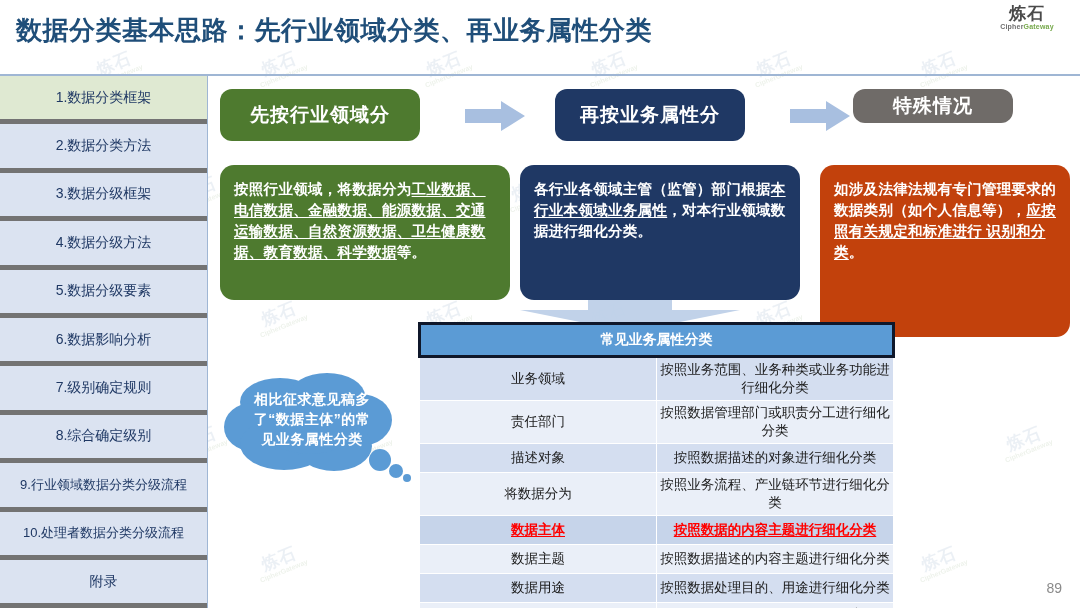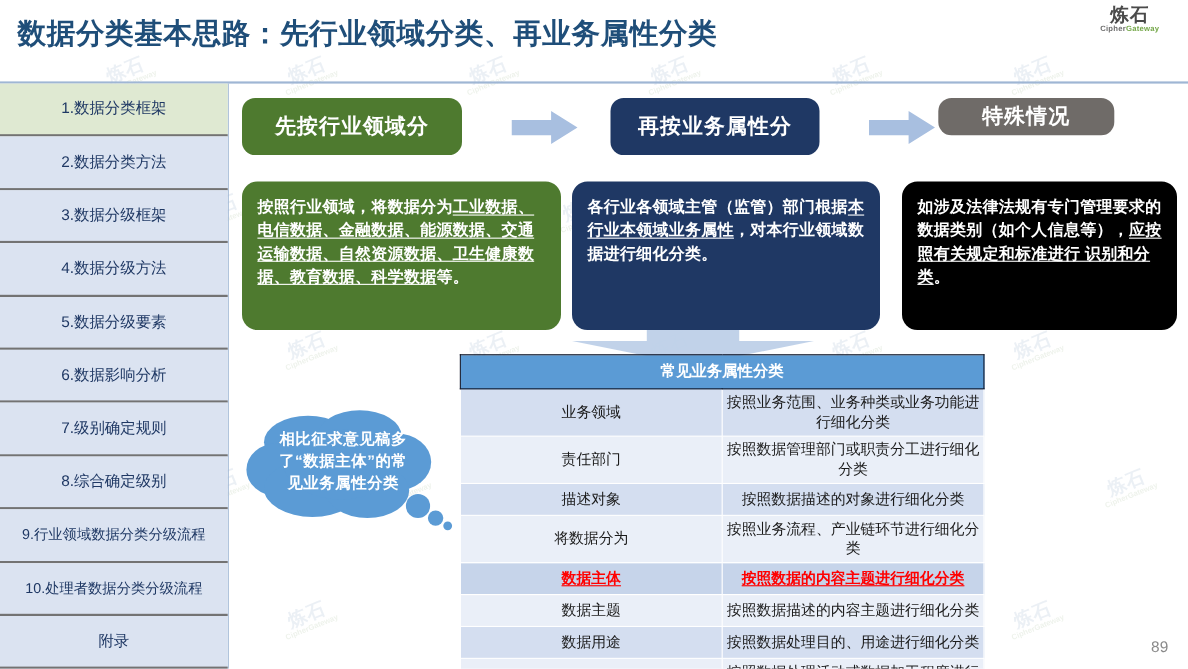--- a/index.html
+++ b/index.html
@@ -32,21 +32,21 @@
       line-height:1.05;}
   .logo-en{font-size:7px;font-weight:700;letter-spacing:.2px;line-height:1.2;}
   .logo-en .c1{color:#6f6f6f;}
   .logo-en .c2{color:#76a84b;}
 
   
   .sidebar{position:absolute;left:0;top:76px;width:208px;height:532px;
       border-right:1px solid #9fb6d4;box-sizing:border-box;}
   .side-item{width:100%;height:48.4px;box-sizing:border-box;
       display:flex;align-items:center;justify-content:center;
-      background:#dbe3f1;border-bottom:2px solid #737373;
+      background:#dbe3f1;border-bottom:5px solid #737373;
       font-size:14px;color:#1f3864;text-align:center;padding:0 4px;}
   .side-item.active{background:#dfe9d2;}
   .side-item.sm{font-size:13px;}
 
   
   .pill{position:absolute;display:flex;align-items:center;justify-content:center;
       border-radius:12px;color:#fff;font-weight:700;font-size:19px;letter-spacing:1px;}
   .pill-green{left:220px;top:89px;width:200px;height:52px;background:#4e7a2f;}
   .pill-navy{left:555px;top:89px;width:190px;height:52px;background:#1f3864;}
   .pill-gray{left:853px;top:89px;width:160px;height:34px;background:#6f6b68;}
@@ -56,36 +56,36 @@
   .arrow-r svg{display:block;}
   .arrow-down{position:absolute;left:520px;top:296px;width:220px;height:36px;}
 
   
   .box{position:absolute;border-radius:14px;color:#fff;box-sizing:border-box;
       padding:14px 12px 10px 14px;font-size:14.5px;font-weight:700;
       line-height:1.45;letter-spacing:.3px;}
   .box-green{left:220px;top:165px;width:290px;height:135px;background:#4e7a2f;}
   .box-navy{left:520px;top:165px;width:280px;height:135px;background:#1f3864;
       font-weight:700;}
-  .box-gray{left:820px;top:165px;width:250px;height:135px;background:#000000;}
+  .box-gray{left:820px;top:165px;width:250px;height:172px;background:#c2410c;}
   .u{text-decoration:underline;text-underline-offset:2px;}
 
   
   .cloud{position:absolute;left:222px;top:372px;width:190px;height:120px;}
   .cloud .ctext{position:absolute;left:30px;top:18px;width:120px;
       color:#ffffff;font-size:14px;font-weight:700;line-height:1.42;
       letter-spacing:.5px;text-align:center;}
 
   
   .tbl{position:absolute;left:418px;top:322px;width:477px;
       border-collapse:collapse;table-layout:fixed;}
   .tbl td{border:1px solid #ffffff;font-size:13.5px;color:#1a1a1a;
       padding:3px 2px;text-align:center;height:22px;}
   .tbl .hdr{background:#5b9bd5;color:#ffffff;font-weight:700;font-size:14px;
-      text-align:center;height:24px;border:1px solid #0f172a;}
+      text-align:center;height:24px;border:3px solid #0f172a;}
   .tbl .c1{width:108px;}
   .tbl tr.odd td{background:#d4def0;}
   .tbl tr.even td{background:#eaeff8;}
   .tbl tr.hl td{background:#c6d4ea;color:#ff0000;font-weight:700;
       text-decoration:underline;text-underline-offset:2px;}
 
   
   .pageno{position:absolute;right:18px;bottom:12px;color:#8a8a8a;
       font-size:14px;}
 </style>

